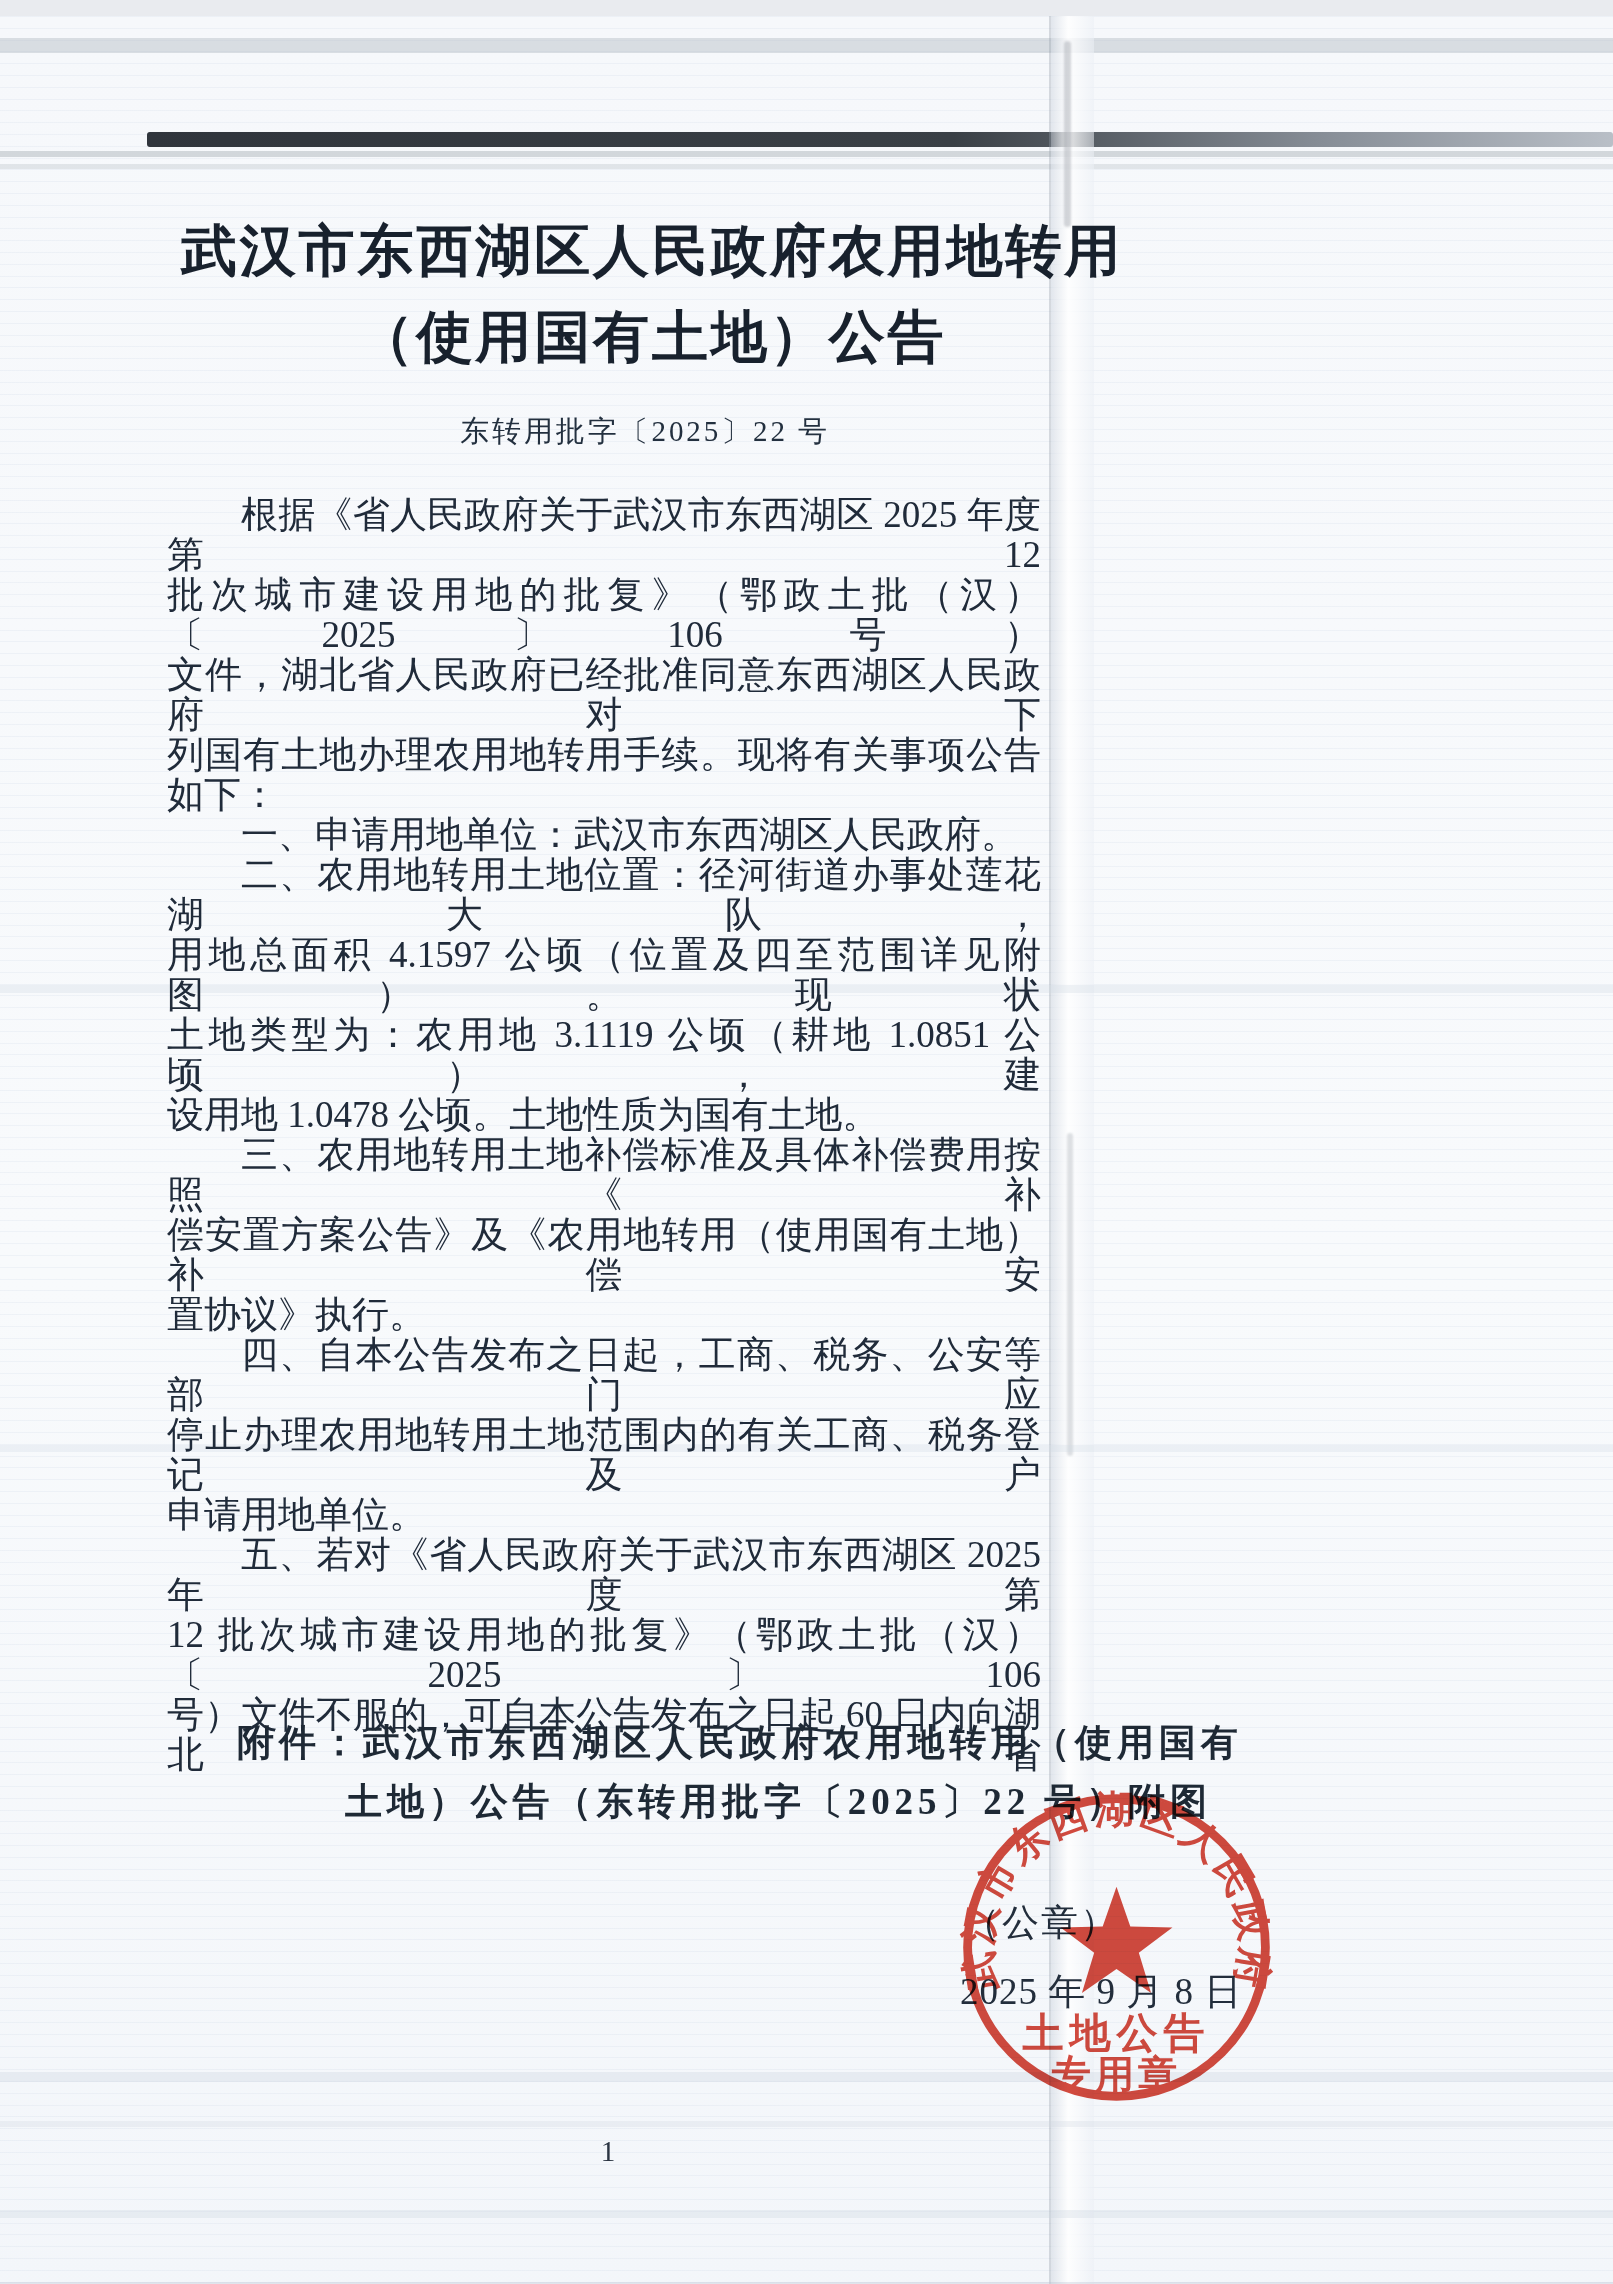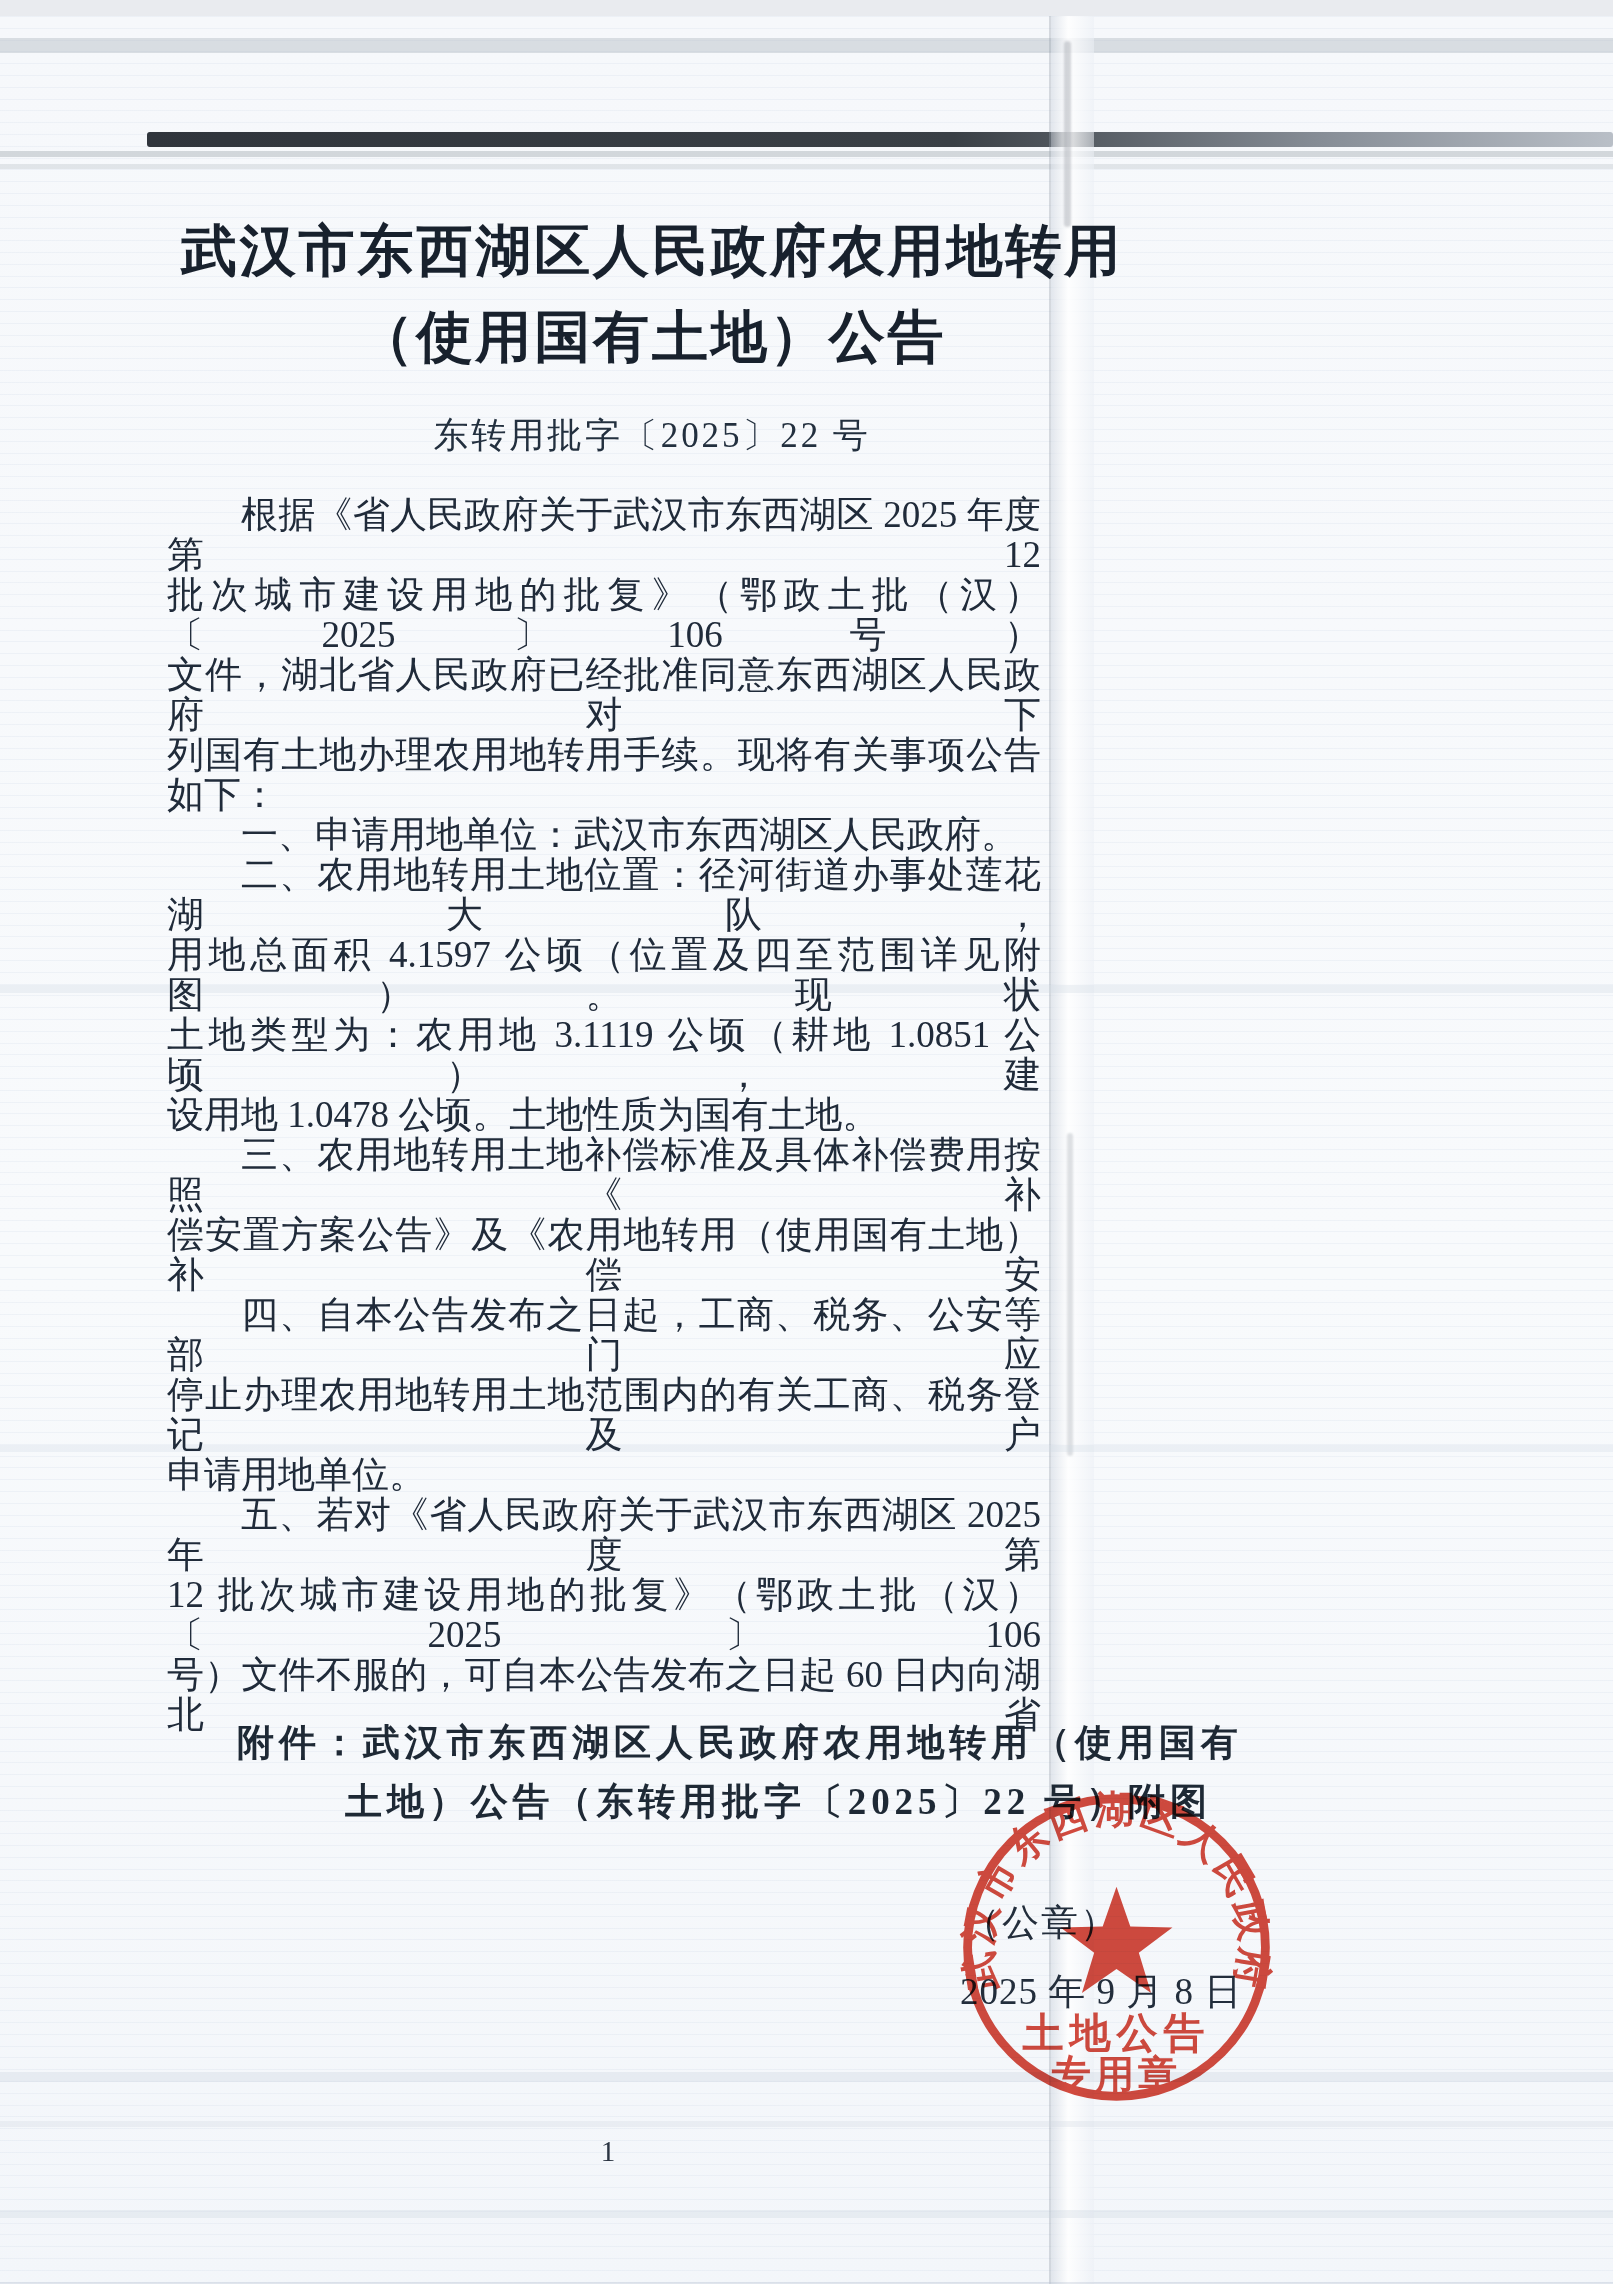--- a/index.html
+++ b/index.html
@@ -18,22 +18,22 @@
   }
   .artifact{position:absolute;pointer-events:none;}
   .band{position:absolute;left:0;width:1613px;pointer-events:none;}
   .title{
     position:absolute;left:167px;top:192px;width:970px;
     text-align:center;font-family:"Liberation Sans","DejaVu Sans",sans-serif;
     font-weight:700;font-size:56px;line-height:86px;color:#18212d;
     letter-spacing:2.9px;
   }
   .docnum{
-    position:absolute;left:167px;top:396px;width:970px;
-    text-align:center;font-size:35px;color:#23303f;letter-spacing:2.9px;
+    position:absolute;left:160px;top:396px;width:970px;
+    text-align:center;font-size:29px;color:#23303f;letter-spacing:2.9px;
   }
   .bodyblock{position:absolute;left:167px;top:479px;width:874px;}
   .bl{
     width:874px;font-size:37px;line-height:40px;color:#202b3a;
     text-align:justify;text-align-last:justify;white-space:normal;
   }
   .bl.end{text-align-last:left;}
   .bl.ind{text-indent:74px;}
   .attach{
     position:absolute;font-size:37px;font-weight:600;color:#1e2935;
@@ -92,20 +92,21 @@
     <div class="bl">批次城市建设用地的批复》（鄂政土批（汉）〔2025〕106 号）</div>
     <div class="bl">文件，湖北省人民政府已经批准同意东西湖区人民政府对下</div>
     <div class="bl end">列国有土地办理农用地转用手续。现将有关事项公告如下：</div>
     <div class="bl ind end">一、申请用地单位：武汉市东西湖区人民政府。</div>
     <div class="bl ind">二、农用地转用土地位置：径河街道办事处莲花湖大队，</div>
     <div class="bl">用地总面积 4.1597 公顷（位置及四至范围详见附图）。现状</div>
     <div class="bl">土地类型为：农用地 3.1119 公顷（耕地 1.0851 公顷），建</div>
     <div class="bl end">设用地 1.0478 公顷。土地性质为国有土地。</div>
     <div class="bl ind">三、农用地转用土地补偿标准及具体补偿费用按照《补</div>
     <div class="bl">偿安置方案公告》及《农用地转用（使用国有土地）补偿安</div>
+    <div class="bl end">置协议》执行。</div>
     <div class="bl ind">四、自本公告发布之日起，工商、税务、公安等部门应</div>
     <div class="bl">停止办理农用地转用土地范围内的有关工商、税务登记及户</div>
     <div class="bl end">申请用地单位。</div>
     <div class="bl ind">五、若对《省人民政府关于武汉市东西湖区 2025 年度第</div>
     <div class="bl">12 批次城市建设用地的批复》（鄂政土批（汉）〔2025〕106</div>
     <div class="bl">号）文件不服的，可自本公告发布之日起 60 日内向湖北省</div>
 
   </div>
 
   <div class="attach" style="left:237px;top:1702px;">附件：武汉市东西湖区人民政府农用地转用（使用国有</div>

